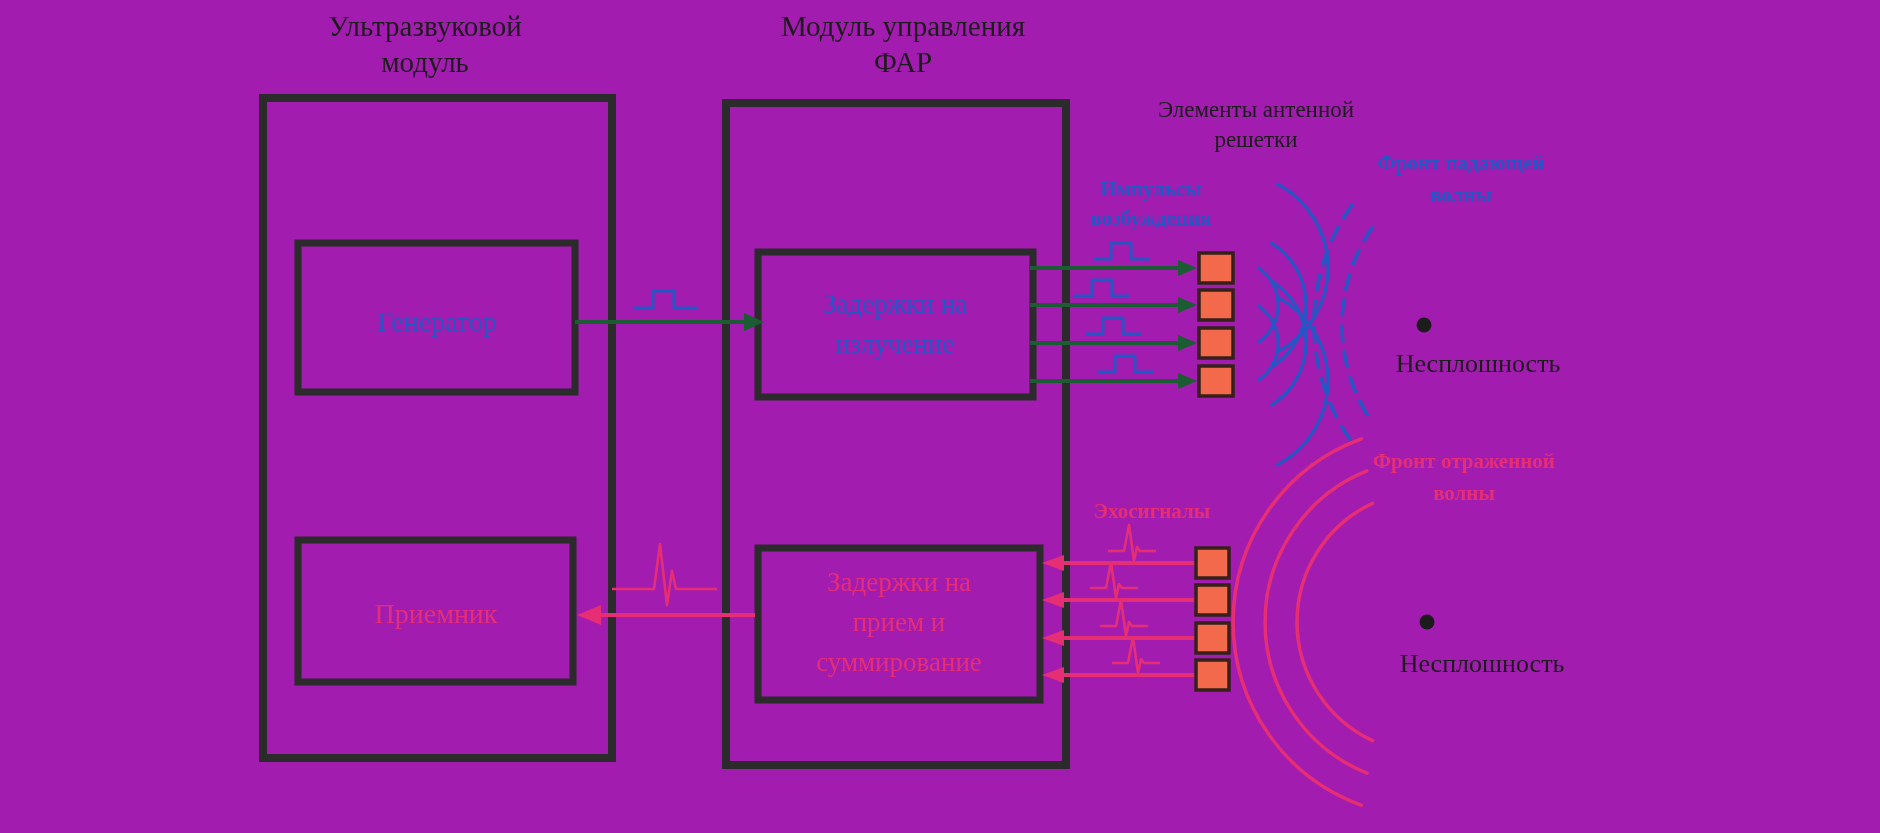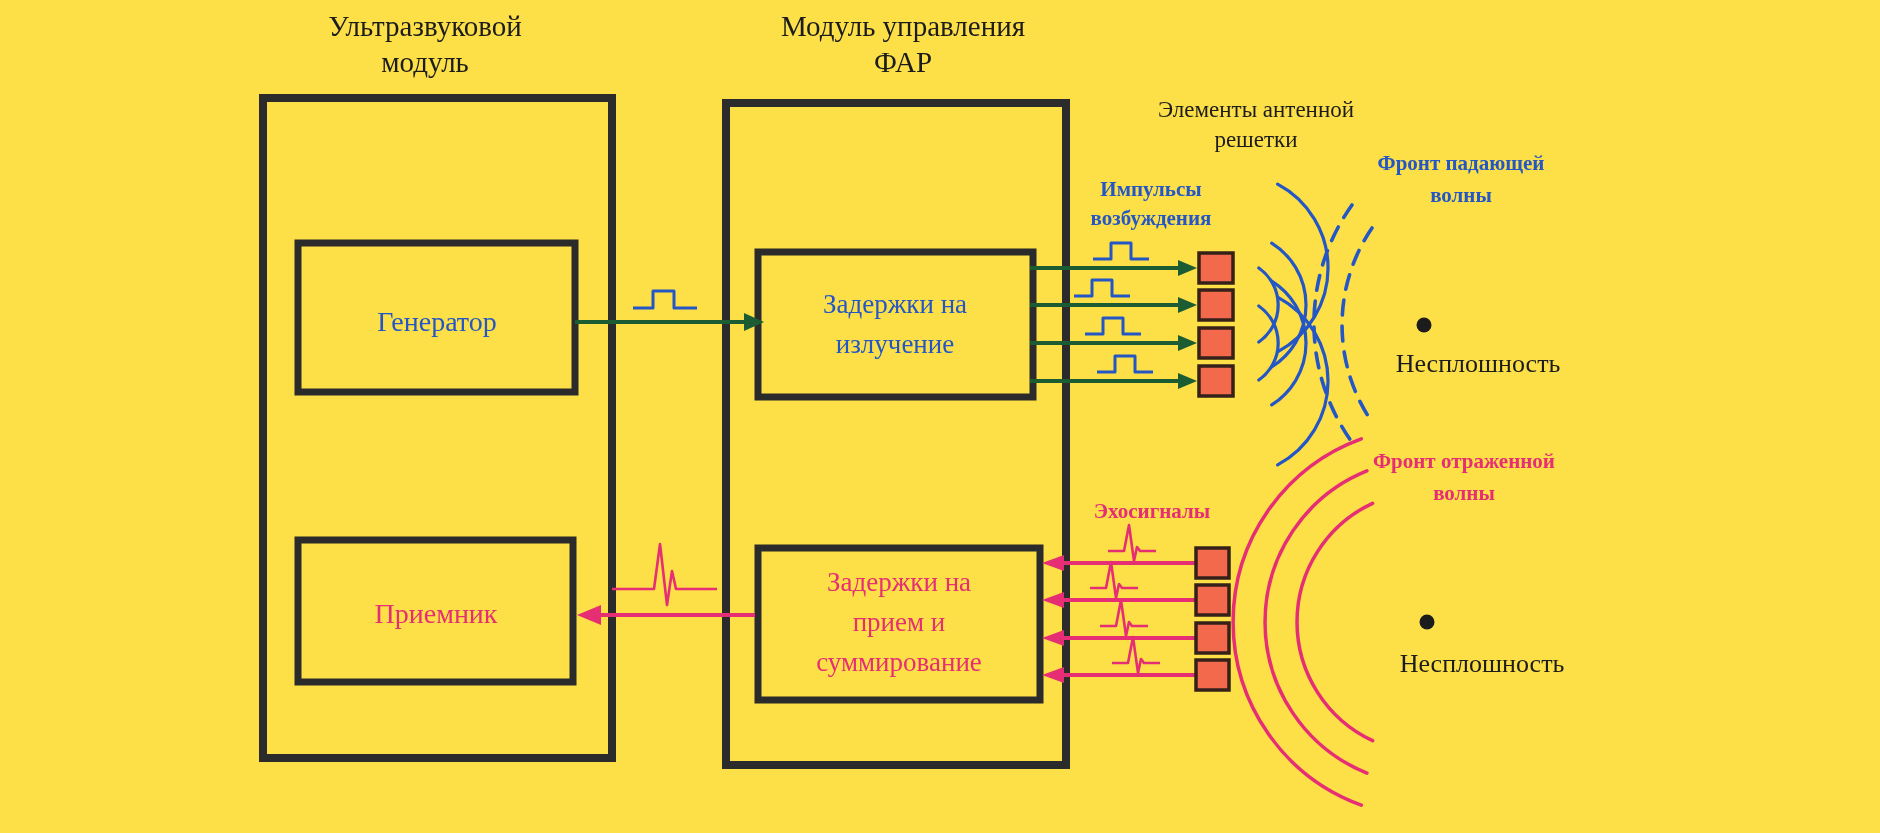--- a/index.html
+++ b/index.html
@@ -5,21 +5,21 @@
   :root{
     --c-ink:#2b2b2b;
     --c-blue:#2457c5;
     --c-green:#1b5c32;
     --c-pink:#e62e74;
     --c-orange:#f26a4b;
     --c-orange_border:#35211a;
   }
   html,body{margin:0;padding:0;background:#ffffff;}
   .stage{
-    position:relative;width:1880px;height:833px;background:#fde047;overflow:hidden;
+    position:relative;width:1880px;height:833px;background:#a21caf;overflow:hidden;
     font-family:"Liberation Serif","DejaVu Serif",serif;
   }
   svg{display:block;}
   text{font-family:"Liberation Serif","DejaVu Serif",serif;}
 
   .box{fill:none;stroke:var(--c-ink);stroke-width:8;}
   .ibox{fill:none;stroke:var(--c-ink);stroke-width:7;}
 
   .t-title{font-size:29px;fill:#1c1c1c;text-anchor:middle;}
   .t-box{font-size:28px;text-anchor:middle;}

